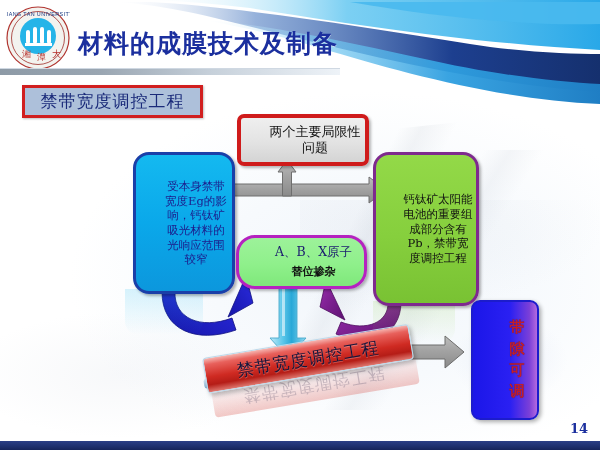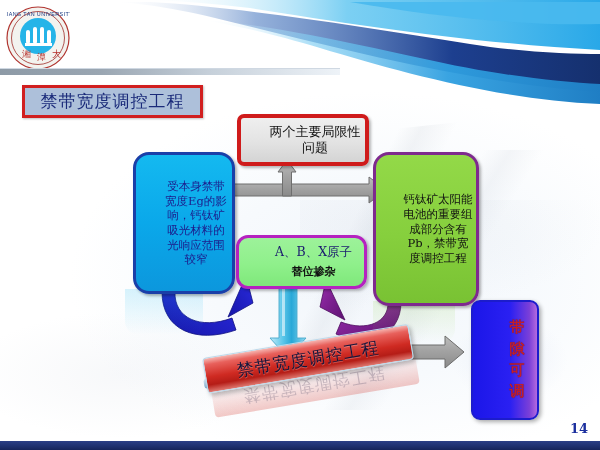--- a/index.html
+++ b/index.html
@@ -87,21 +87,21 @@
     left:373px;top:152px;width:76px;height:148px;
     border:3px solid #7e2a8e;border-radius:16px;
     background:linear-gradient(180deg,#93d948 0%,#86cf3d 55%,#79c233 100%);
     box-shadow:2px 2px 3px rgba(0,0,0,.3);
   }
   .box-right .t{font-family:"DejaVu Serif","Liberation Serif",serif;font-size:11.5px;color:#111;line-height:1.3;padding:0 2px;}
 
   
   .box-dope{
     left:236px;top:235px;width:101px;height:48px;
-    border:3px solid #b522c0;border-radius:12px;
+    border:3px solid #b522c0;border-radius:19px;
     background:linear-gradient(180deg,#9df29a 0%,#8ff08b 55%,#7fe87b 100%);
     box-shadow:2px 2px 3px rgba(0,0,0,.28);
     flex-direction:column;
   }
   .box-dope .l1{font-family:"DejaVu Serif","Liberation Serif",serif;font-size:12.5px;color:#1a1a6e;line-height:1.1;}
   .box-dope .l2{font-family:"DejaVu Sans","Liberation Sans",sans-serif;font-weight:bold;font-size:11px;color:#111;line-height:1.15;margin-top:7px;}
 
   
   .box-result{
     left:471px;top:300px;width:40px;height:116px;
@@ -219,20 +219,21 @@
     </g>
     <path d="M32,3 a29,29 0 0 1 0,0" fill="none"></path>
     <text x="32" y="10" font-size="5.4" fill="#14357f" text-anchor="middle" font-family="'Liberation Sans',sans-serif" letter-spacing="0.4">XIANG TAN UNIVERSITY</text>
     <g fill="#b52f2b" font-family="'DejaVu Serif',serif" font-size="9">
       <text x="16" y="51">湘</text>
         <text x="31" y="54">潭</text>
         <text x="46" y="51">大</text>
     </g>
   </svg>
 
+  <div class="title">材料的成膜技术及制备</div>
   <div class="titlerule"></div>
 
   <div class="subbox">
     <span>禁带宽度调控工程</span>
   </div>
 
   <svg class="arrowlayer" viewBox="0 0 600 450">
     <defs>
       <linearGradient id="grayg" x1="0" y1="0" x2="0" y2="1">
         <stop offset="0" stop-color="#bdbdbd"></stop>

